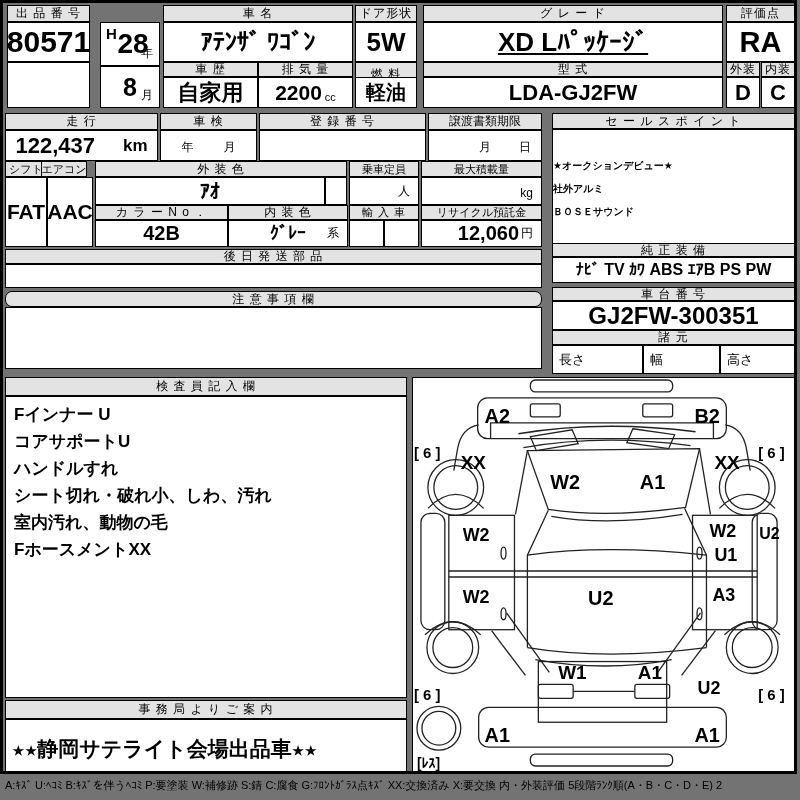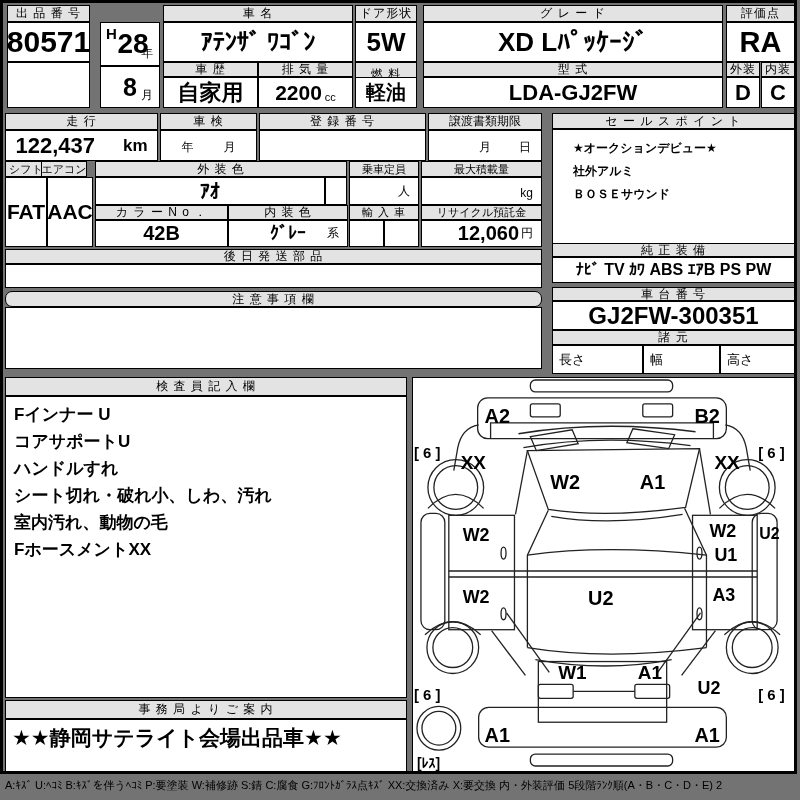--- a/index.html
+++ b/index.html
@@ -62,21 +62,21 @@
     </div>
   <div class="abs bx" style="left:355px;top:22px;width:62px;height:40px;font-size:26px;">5W</div>
   <div class="abs hd" style="left:355px;top:62px;width:62px;height:24px;">
       <span>燃 料</span>
     </div>
   <div class="abs bx" style="left:355px;top:77px;width:62px;height:31px;font-size:20px;">軽油</div>
 
   <div class="abs hd" style="left:423px;top:5px;width:300px;height:17px;">
       <span>グ レ ー ド</span>
     </div>
-  <div class="abs bx" style="left:423px;top:22px;width:300px;height:40px;font-size:26px;">XD Lﾊﾟｯｹｰｼﾞ</div>
+  <div class="abs bx" style="left:423px;top:22px;width:300px;height:40px;font-size:26px;text-decoration:underline;">XD Lﾊﾟｯｹｰｼﾞ</div>
   <div class="abs hd" style="left:423px;top:62px;width:300px;height:15px;">
       <span>型 式</span>
     </div>
   <div class="abs bx" style="left:423px;top:77px;width:300px;height:31px;font-size:22px;">LDA-GJ2FW</div>
 
   <div class="abs hd" style="left:726px;top:5px;width:69px;height:17px;">
       <span>評価点</span>
     </div>
   <div class="abs bx" style="left:726px;top:22px;width:69px;height:40px;font-size:29px;">RA</div>
   <div class="abs hd" style="left:726px;top:62px;width:34px;height:15px;">
@@ -170,21 +170,21 @@
     </div>
   <div class="abs bx" style="left:5px;top:264px;width:537px;height:24px;"></div>
   <div class="abs hd" style="left:5px;top:291px;width:537px;height:16px;border-radius:7px;">
       <span>注 意 事 項 欄</span>
     </div>
   <div class="abs bx" style="left:5px;top:307px;width:537px;height:62px;"></div>
 
   <div class="abs hd" style="left:552px;top:113px;width:243px;height:16px;">
       <span>セ ー ル ス ポ イ ン ト</span>
     </div>
-  <div class="abs bx" style="left:552px;top:129px;width:243px;height:118px;flex-direction:column;align-items:flex-start;justify-content:flex-start;padding:7px 20px;font-size:12px;line-height:23px;">
+  <div class="abs bx" style="left:552px;top:129px;width:243px;height:118px;flex-direction:column;align-items:flex-start;justify-content:center;padding:7px 0;font-size:10px;line-height:23px;">
     <div>★オークションデビュー★</div>
     <div>社外アルミ</div>
     <div>ＢＯＳＥサウンド</div>
   </div>
   <div class="abs bx" style="left:552px;top:257px;width:243px;height:26px;font-size:16px;">ﾅﾋﾞ TV ｶﾜ ABS ｴｱB PS PW</div>
   <div class="abs hd" style="left:552px;top:243px;width:243px;height:14px;">
       <span>純 正 装 備</span>
     </div>
 
   <div class="abs hd" style="left:552px;top:287px;width:243px;height:14px;">
@@ -212,21 +212,21 @@
     <div>コアサポートU</div>
     <div>ハンドルすれ</div>
     <div>シート切れ・破れ小、しわ、汚れ</div>
     <div>室内汚れ、動物の毛</div>
     <div>FホースメントXX</div>
   </div>
 
   <div class="abs hd" style="left:5px;top:700px;width:402px;height:19px;">
       <span>事 務 局 よ り ご 案 内</span>
     </div>
-  <div class="abs bx left" style="left:5px;top:719px;width:402px;height:53px;font-size:21px;padding-left:6px;align-items:flex-start;padding-top:4px;">★★静岡サテライト会場出品車★★</div>
+  <div class="abs bx left" style="left:5px;top:719px;width:402px;height:53px;font-size:21px;padding-left:6px;align-items:flex-start;padding-top:15px;font-family:Liberation Mono, monospace;">★★静岡サテライト会場出品車★★</div>
 
   <div class="abs bx" style="left:412px;top:377px;width:383px;height:395px;">
     <svg width="381" height="393" viewBox="0 0 383 395">
       <g>
         <rect x="118" y="2" width="143" height="12" rx="5"></rect>
         <rect x="65" y="20" width="250" height="41" rx="10"></rect>
         <path d="M78,61 L78,45 L302,45 L302,61"></path>
         <rect x="118" y="26" width="30" height="13" rx="2"></rect>
         <rect x="231" y="26" width="30" height="13" rx="2"></rect>
         <path d="M106,56 Q190,42 284,54"></path>

